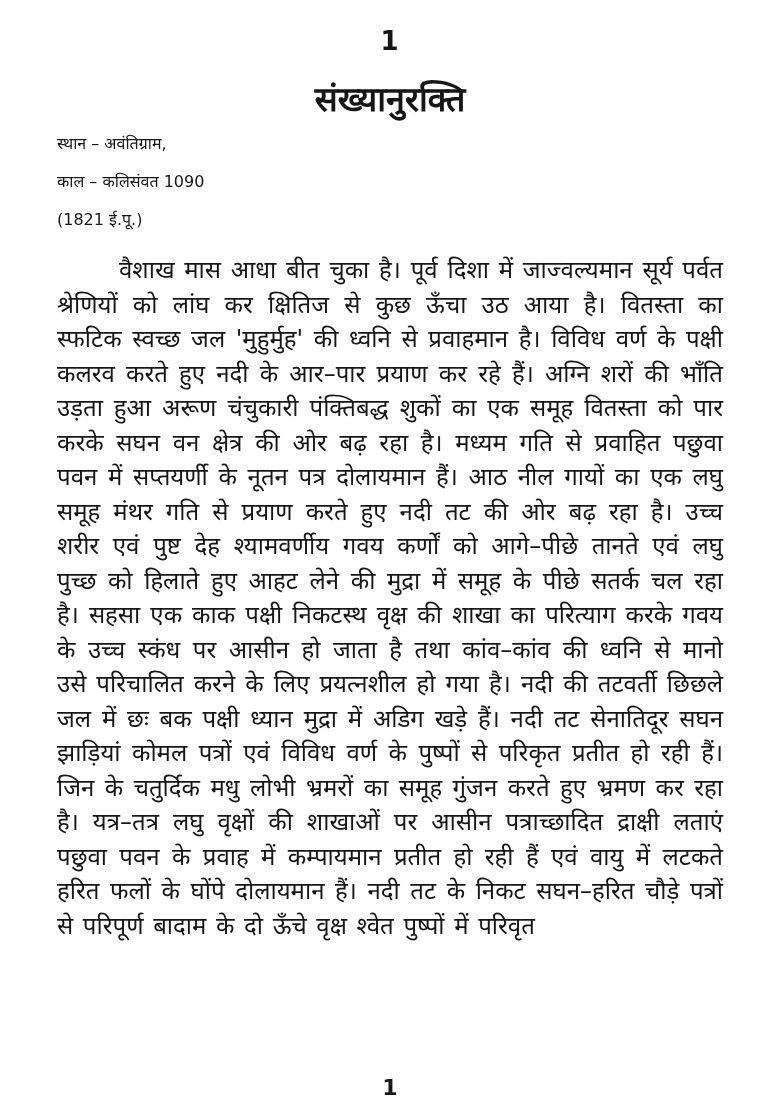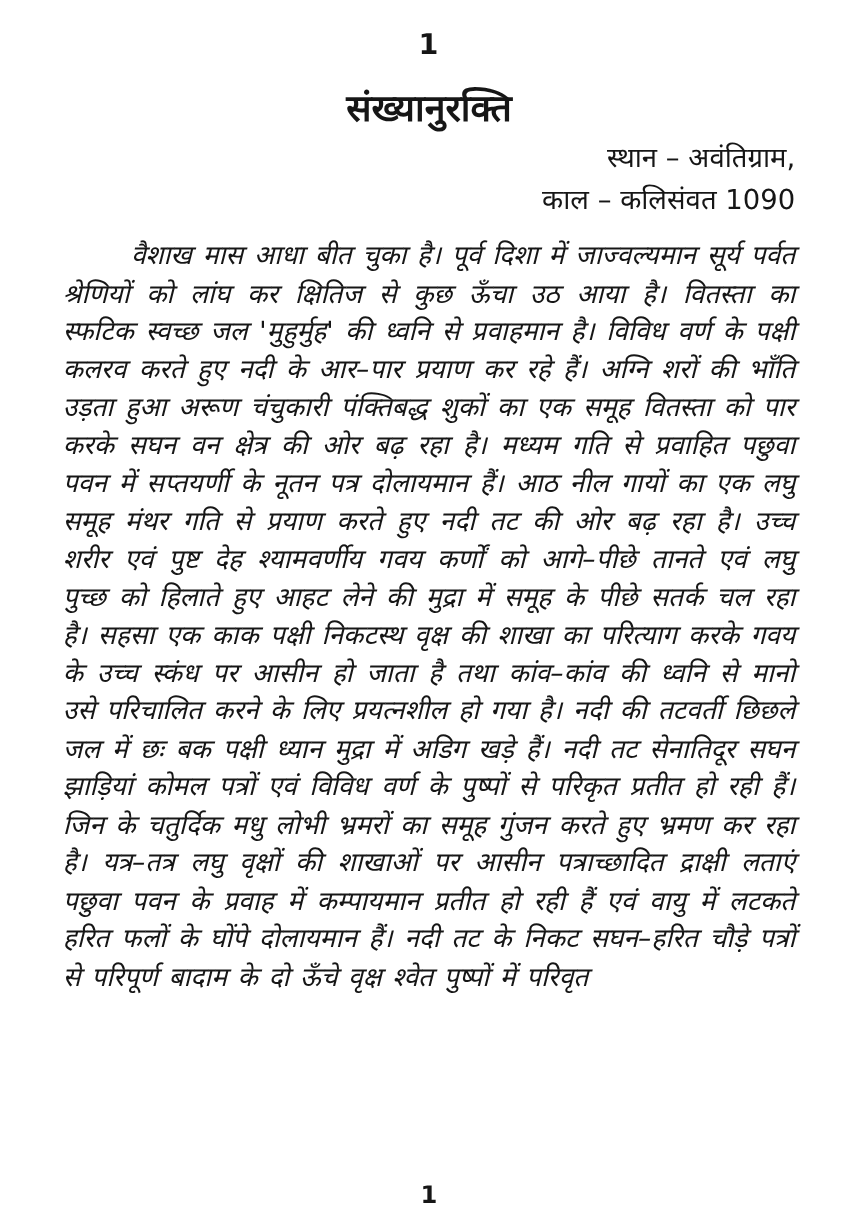--- a/index.html
+++ b/index.html
@@ -30,33 +30,32 @@
     margin: 4px 0 0 0;
   }
   .chapter-title {
     text-align: center;
     font-size: 34px;
     font-weight: bold;
     margin: 24px 0 4px 0;
     line-height: 1.15;
   }
   .dateline {
-    text-align: right;
-    font-size: 25px;
+    text-align: left;
+    font-size: 16px;
     line-height: 38px;
     margin: 6px 0 14px 0;
   }
   .body-text {
     margin: 8px 0 0 0;
     font-size: 24px;
     line-height: 34.5px;
     text-align: justify;
     text-indent: 62px;
     word-spacing: 2px;
-    font-style: italic;
   }
   .page-footer {
     position: absolute;
     left: 0;
     right: 0;
     bottom: 8px;
     text-align: center;
     font-size: 22px;
     font-weight: bold;
   }
@@ -66,19 +65,20 @@
 
 <div class="page">
 
   <div class="chapter-number">1</div>
 
   <h1 class="chapter-title">संख्यानुरक्ति</h1>
 
   <div class="dateline">
     <div class="dateline-line">स्थान – अवंतिग्राम,</div>
     <div class="dateline-line">काल – कलिसंवत 1090</div>
+    <div class="dateline-line">(1821 ई.पू.)</div>
   </div>
 
   <p class="body-text">वैशाख मास आधा बीत चुका है। पूर्व दिशा में जाज्वल्यमान सूर्य पर्वत श्रेणियों को लांघ कर क्षितिज से कुछ ऊँचा उठ आया है। वितस्ता का स्फटिक स्वच्छ जल 'मुहुर्मुह' की ध्वनि से प्रवाहमान है। विविध वर्ण के पक्षी कलरव करते हुए नदी के आर–पार प्रयाण कर रहे हैं। अग्नि शरों की भाँति उड़ता हुआ अरूण चंचुकारी पंक्तिबद्ध शुकों का एक समूह वितस्ता को पार करके सघन वन क्षेत्र की ओर बढ़ रहा है। मध्यम गति से प्रवाहित पछुवा पवन में सप्तयर्णी के नूतन पत्र दोलायमान हैं। आठ नील गायों का एक लघु समूह मंथर गति से प्रयाण करते हुए नदी तट की ओर बढ़ रहा है। उच्च शरीर एवं पुष्ट देह श्यामवर्णीय गवय कर्णों को आगे–पीछे तानते एवं लघु पुच्छ को हिलाते हुए आहट लेने की मुद्रा में समूह के पीछे सतर्क चल रहा है। सहसा एक काक पक्षी निकटस्थ वृक्ष की शाखा का परित्याग करके गवय के उच्च स्कंध पर आसीन हो जाता है तथा कांव–कांव की ध्वनि से मानो उसे परिचालित करने के लिए प्रयत्नशील हो गया है। नदी की तटवर्ती छिछले जल में छः बक पक्षी ध्यान मुद्रा में अडिग खड़े हैं। नदी तट सेनातिदूर सघन झाड़ियां कोमल पत्रों एवं विविध वर्ण के पुष्पों से परिकृत प्रतीत हो रही हैं। जिन के चतुर्दिक मधु लोभी भ्रमरों का समूह गुंजन करते हुए भ्रमण कर रहा है। यत्र–तत्र लघु वृक्षों की शाखाओं पर आसीन पत्राच्छादित द्राक्षी लताएं पछुवा पवन के प्रवाह में कम्पायमान प्रतीत हो रही हैं एवं वायु में लटकते हरित फलों के घोंपे दोलायमान हैं। नदी तट के निकट सघन–हरित चौड़े पत्रों से परिपूर्ण बादाम के दो ऊँचे वृक्ष श्वेत पुष्पों में परिवृत</p>
 
   <div class="page-footer">1</div>
 
 </div>
 
 </body></html>

